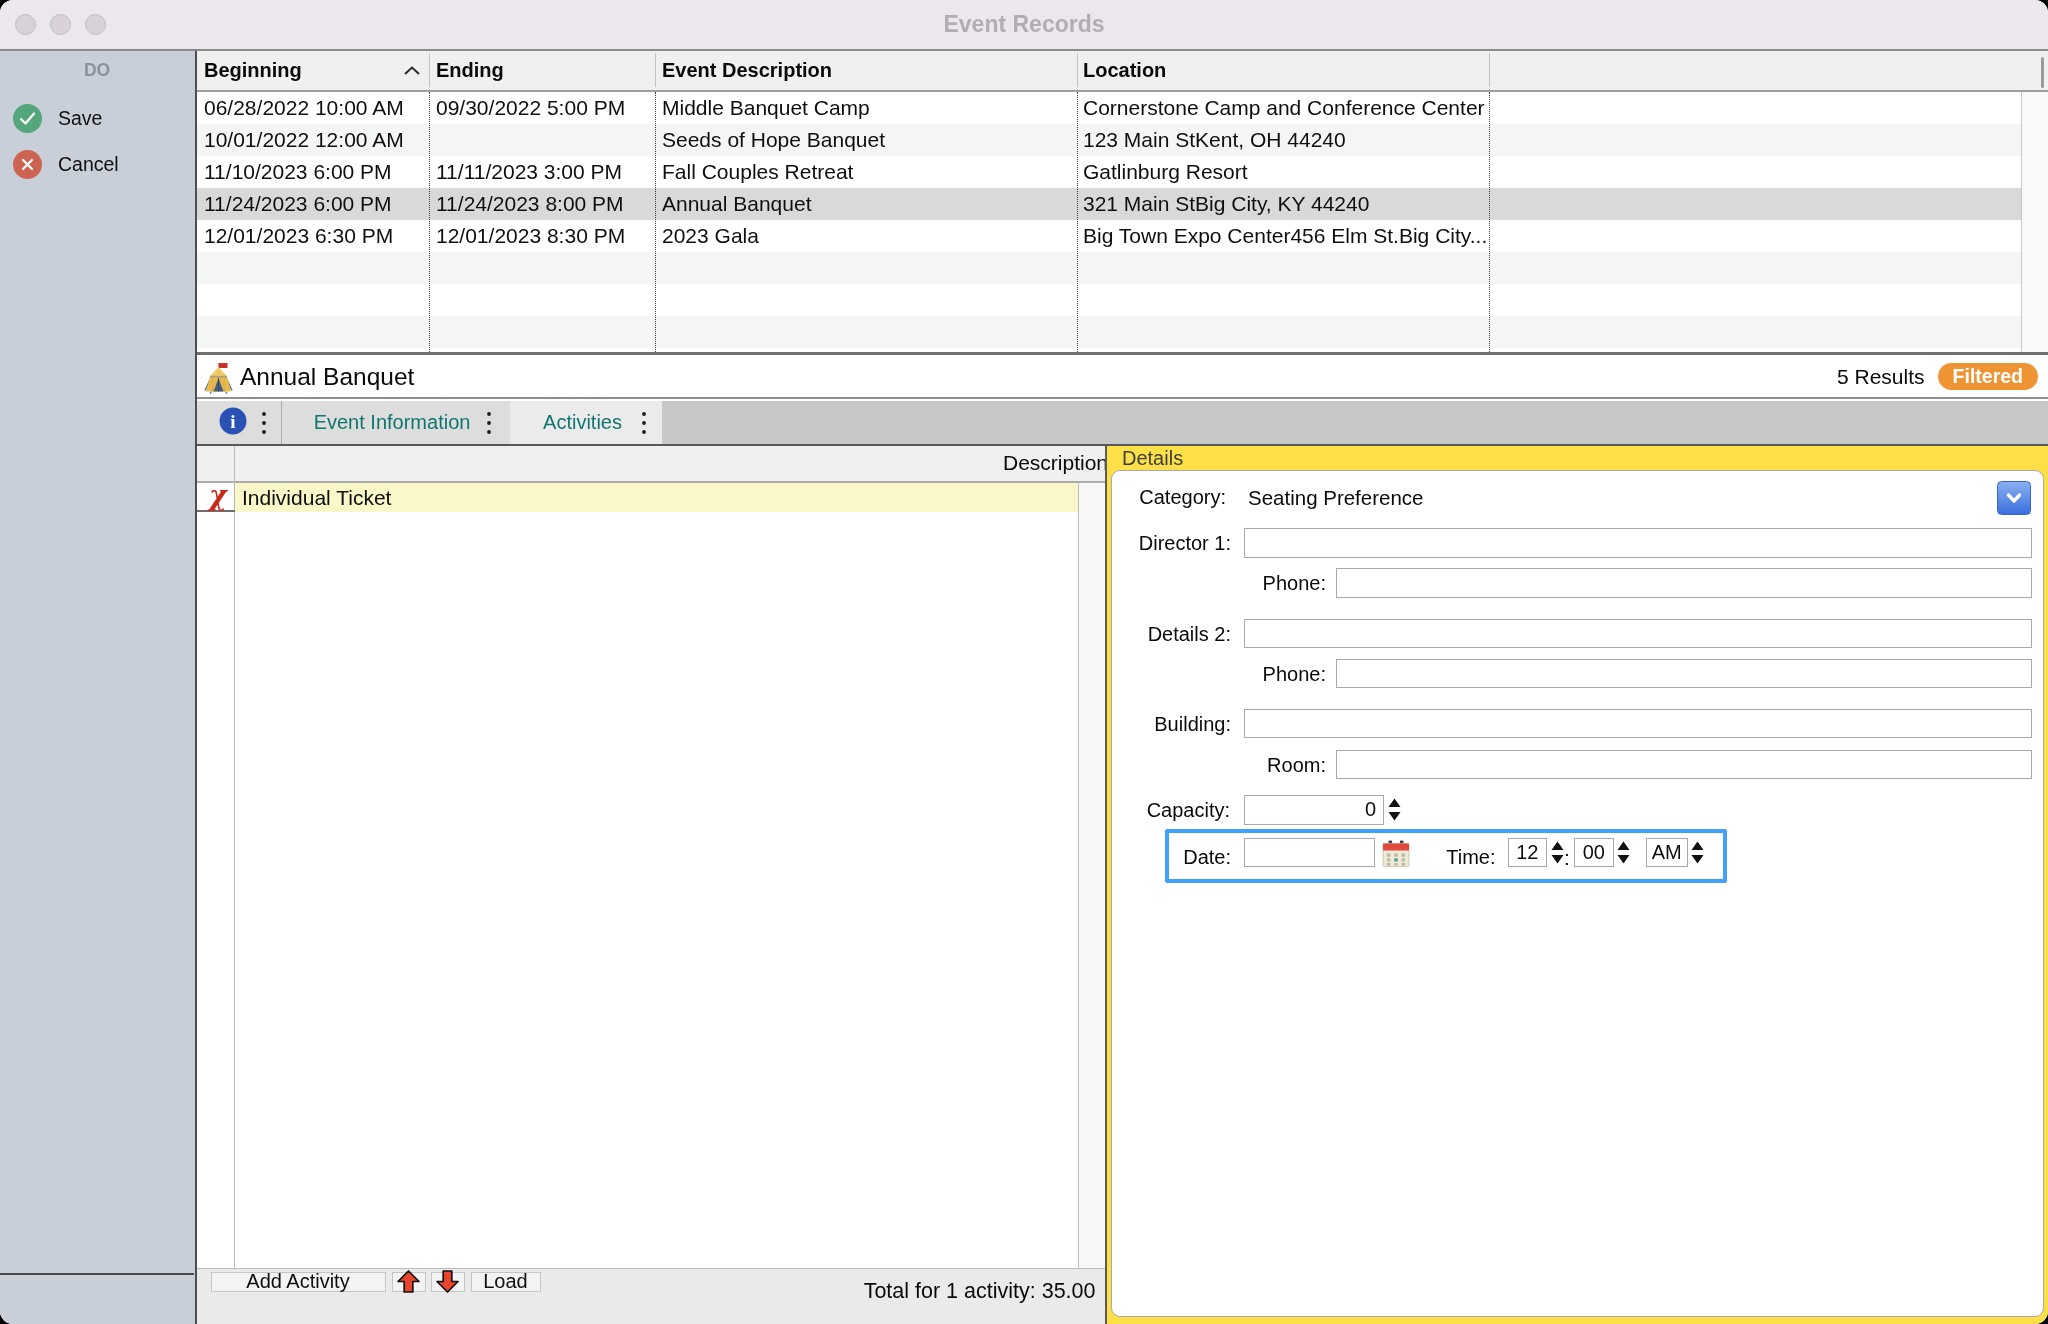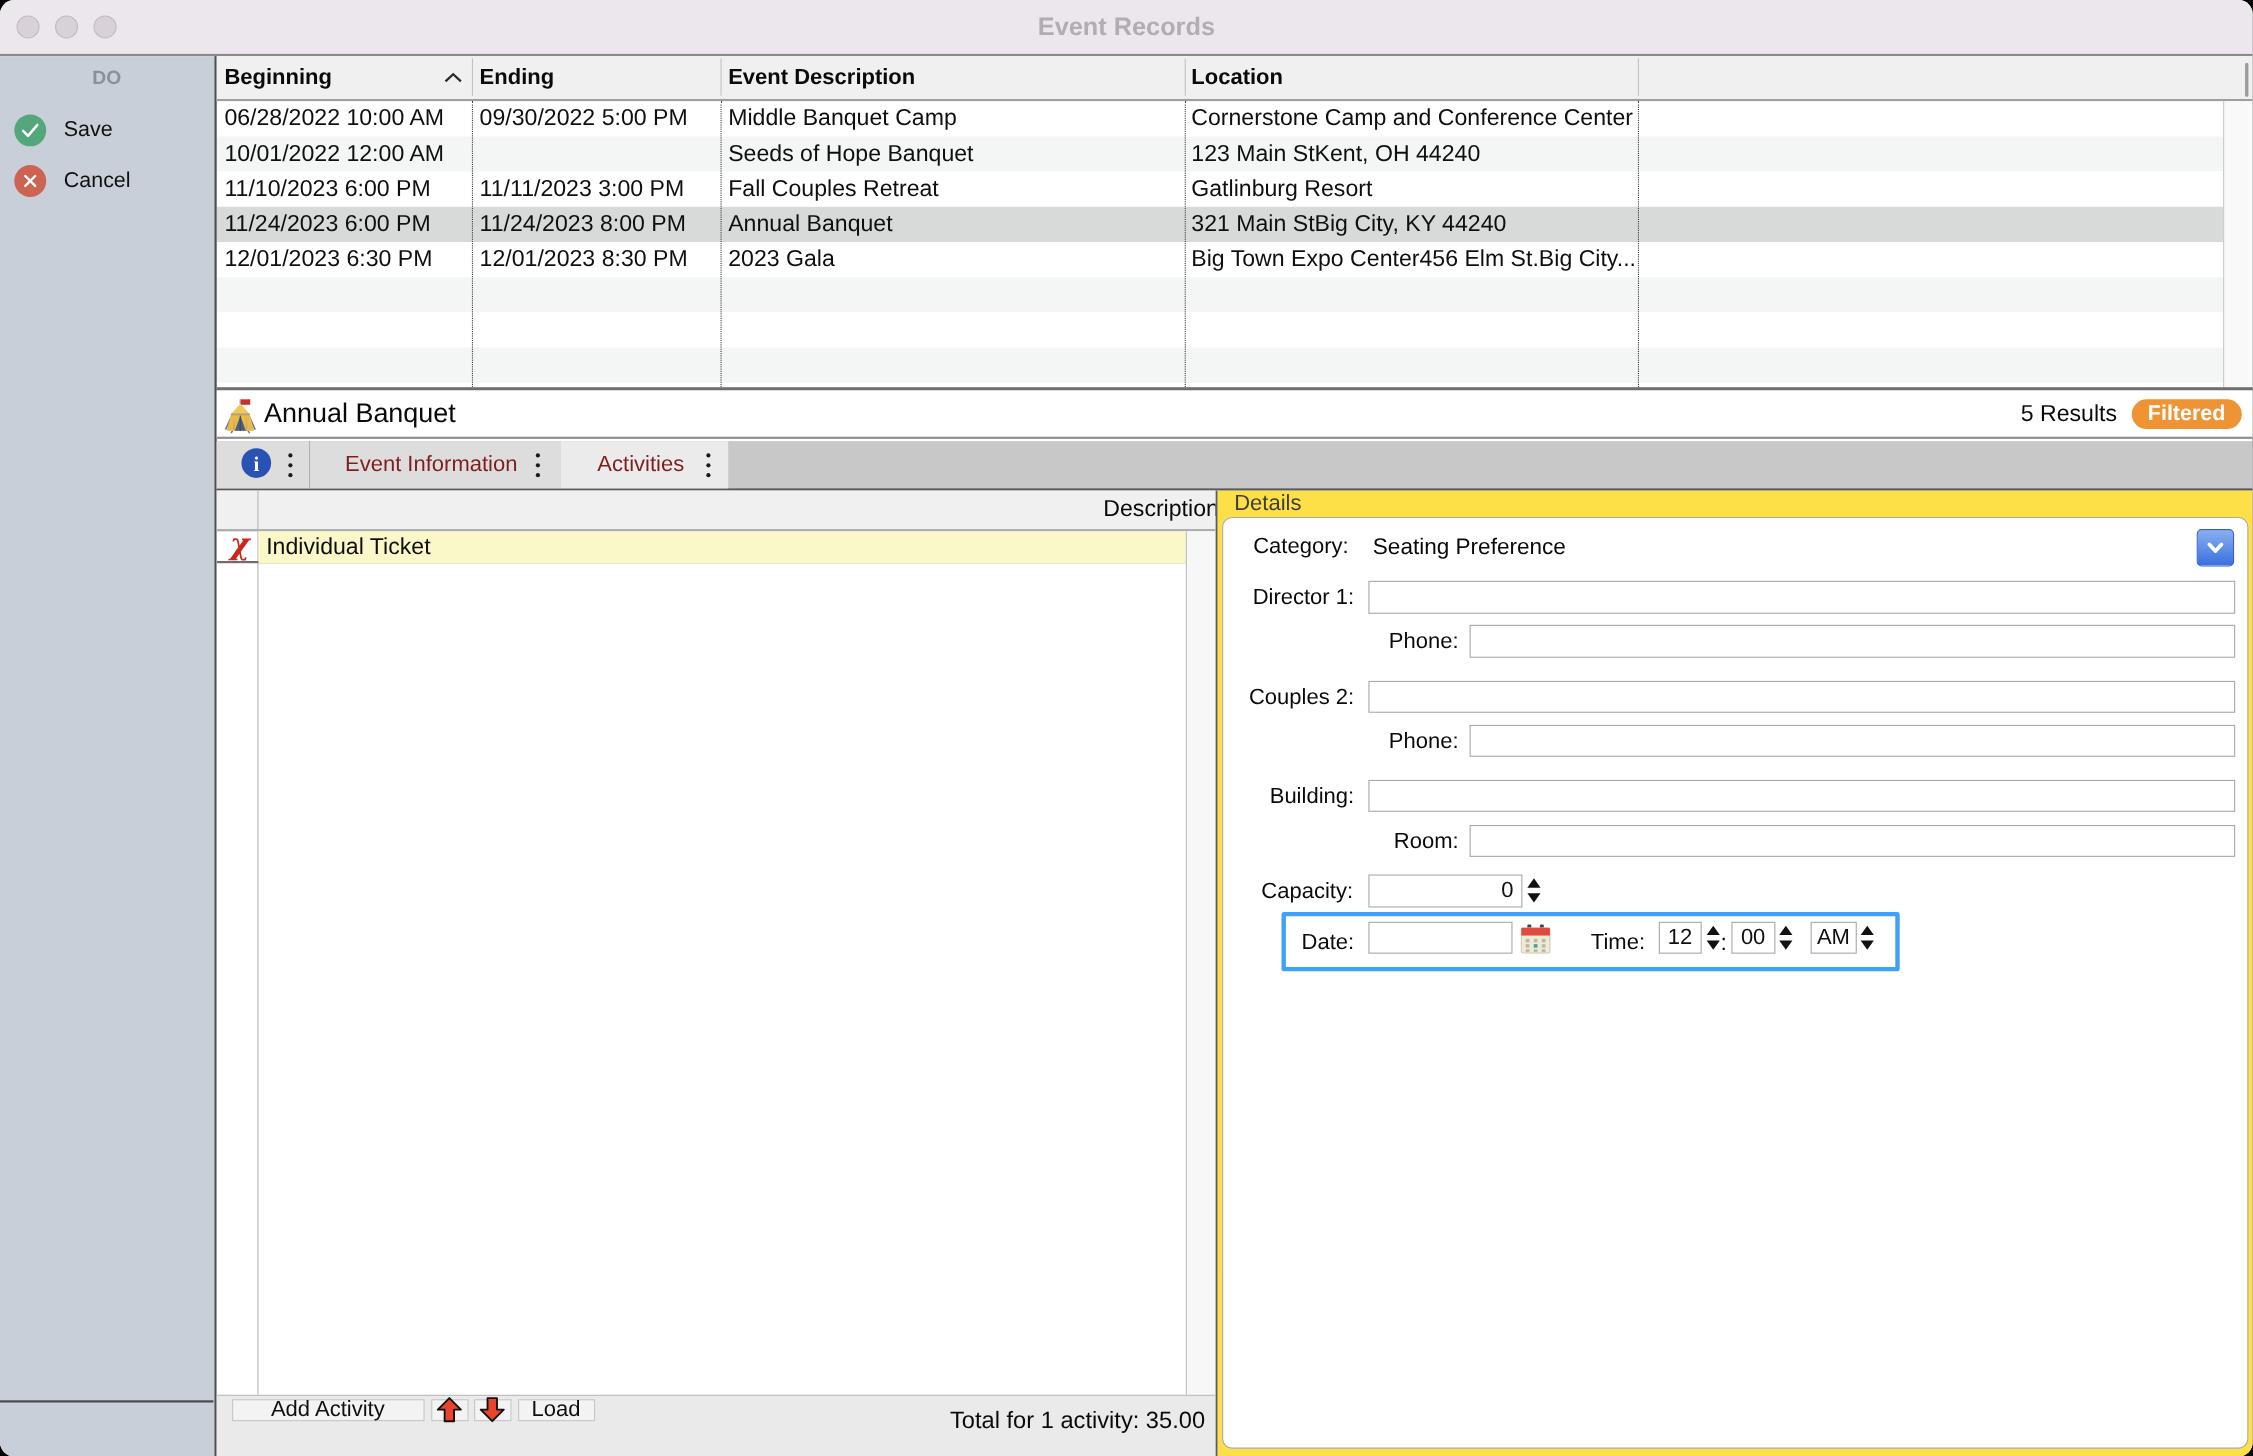--- a/index.html
+++ b/index.html
@@ -43,21 +43,21 @@
   #rec-title{left:240px;top:355px;height:44px;line-height:44px;font-size:24.5px;color:#0A0A0A;}
   #res-wrap{left:1700px;top:354px;width:348px;height:45px;display:flex;align-items:center;justify-content:flex-end;gap:13px;padding-right:10px;}
   #results-text{font-size:21px;color:#0A0A0A;}
   #filtered-badge{background:#EF9434;color:#fff;font-weight:bold;font-size:19.5px;border-radius:14px;height:27px;line-height:27px;padding:0 15px;}
   
   #tabbar{left:197px;top:401px;width:1851px;height:45px;background:#C9C8C8;border-bottom:2.5px solid #585858;}
   .tabseg{position:absolute;top:0;height:42.5px;}
   #seg-info{left:0;width:85px;background:#DEDDDD;border-right:1px solid #ADADAD;}
   #tab-eventinfo{left:85px;width:228px;background:#DEDDDD;}
   #tab-activities{left:313px;width:152px;background:#ECEBEB;}
-  .tab-label{position:absolute;top:0;height:42.5px;line-height:42.5px;font-size:20px;color:#7f1d1d;white-space:nowrap;}
+  .tab-label{position:absolute;top:0;height:42.5px;line-height:42.5px;font-size:20px;color:#0f766e;white-space:nowrap;}
   .vdots{position:absolute;top:9px;}
   
   #act-panel{left:197px;top:446px;width:910px;height:878px;background:#fff;border-right:2.5px solid #5B5B5B;overflow:hidden;}
   #act-head{position:absolute;left:0;top:0;width:907.5px;height:36.5px;background:#F1F0F0;border-bottom:2px solid #ABABAB;}
   #act-head-label{position:absolute;top:0;left:806px;height:34.5px;line-height:34.5px;font-size:21px;color:#0A0A0A;white-space:nowrap;}
   #act-gutter-line{position:absolute;left:36.5px;top:0;width:1.5px;height:822px;background:#B7B7B7;}
   #act-row{position:absolute;left:0;top:36.5px;width:881px;height:29px;border-bottom:2.5px solid #6E6E6E;}
   #act-row-cell{position:absolute;left:38px;top:0;width:843px;height:29px;background:#FAF7C9;font-size:21px;line-height:29px;padding-left:7px;color:#0F0F0F;}
   #act-del{position:absolute;left:6px;top:-3px;width:30px;height:32px;color:#C9281B;font-family:"DejaVu Serif",serif;font-style:italic;font-weight:bold;font-size:27px;line-height:32px;text-align:center;}
   #act-scrollstrip{position:absolute;left:881px;top:36.5px;width:26.5px;height:785.5px;background:#F7F7F7;border-left:1px solid #BDBDBD;}
@@ -265,21 +265,21 @@
           <polyline points="6.5,9 12,15 17.5,9" fill="none" stroke="#fff" stroke-width="3.4" stroke-linecap="round" stroke-linejoin="round"></polyline>
         </svg>
       </button>
 
       <div class="flabel" style="right:811.5px;top:61px;">Director 1:</div>
       <input class="finput" style="left: 132.5px; top: 57.5px; width: 788px; height: 29.5px;">
 
       <div class="flabel" style="right:716.5px;top:101px;">Phone:</div>
       <input class="finput" style="left: 224px; top: 97.5px; width: 696.5px; height: 29.5px;">
 
-      <div class="flabel" style="right:811.5px;top:152px;">Couples 2:</div>
+      <div class="flabel" style="right:811.5px;top:152px;">Details 2:</div>
       <input class="finput" style="left: 132.5px; top: 148px; width: 788px; height: 29.5px;">
 
       <div class="flabel" style="right:716.5px;top:192px;">Phone:</div>
       <input class="finput" style="left: 224px; top: 188px; width: 696.5px; height: 29.5px;">
 
       <div class="flabel" style="right:811.5px;top:242px;">Building:</div>
       <input class="finput" style="left: 132.5px; top: 238px; width: 788px; height: 29.5px;">
 
       <div class="flabel" style="right:716.5px;top:283px;">Room:</div>
       <input class="finput" style="left: 224px; top: 279px; width: 696.5px; height: 29.5px;">

